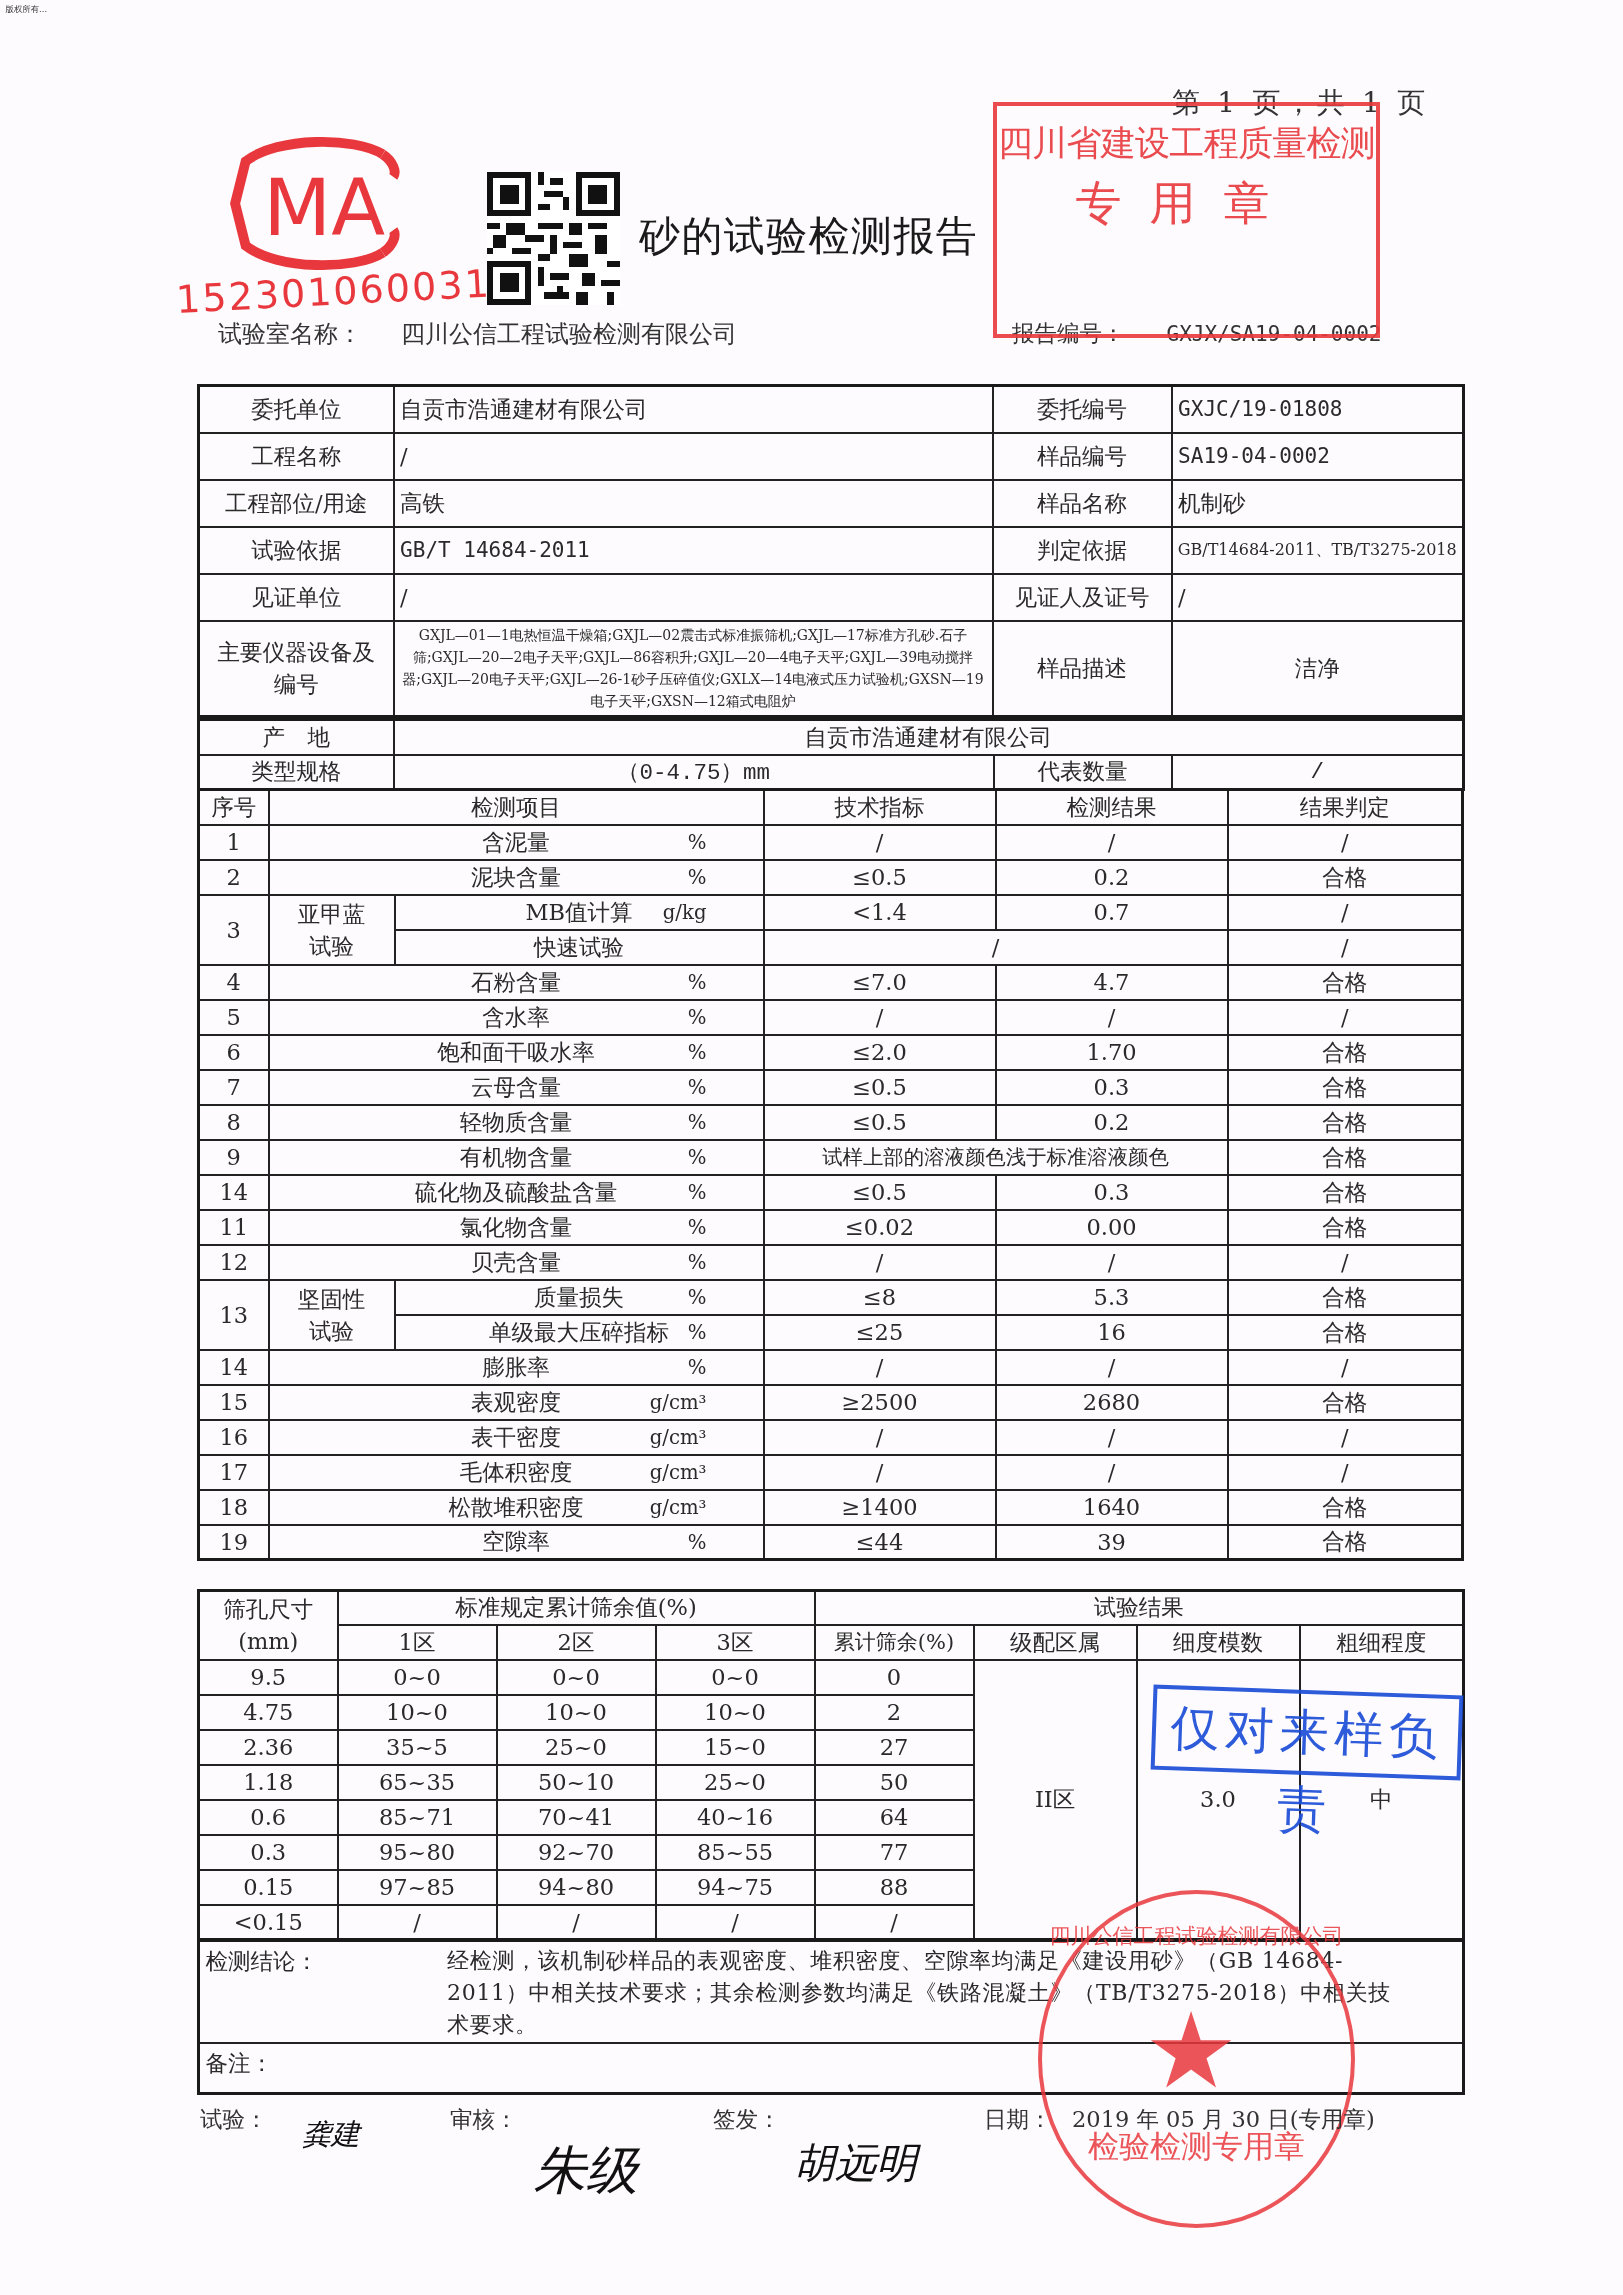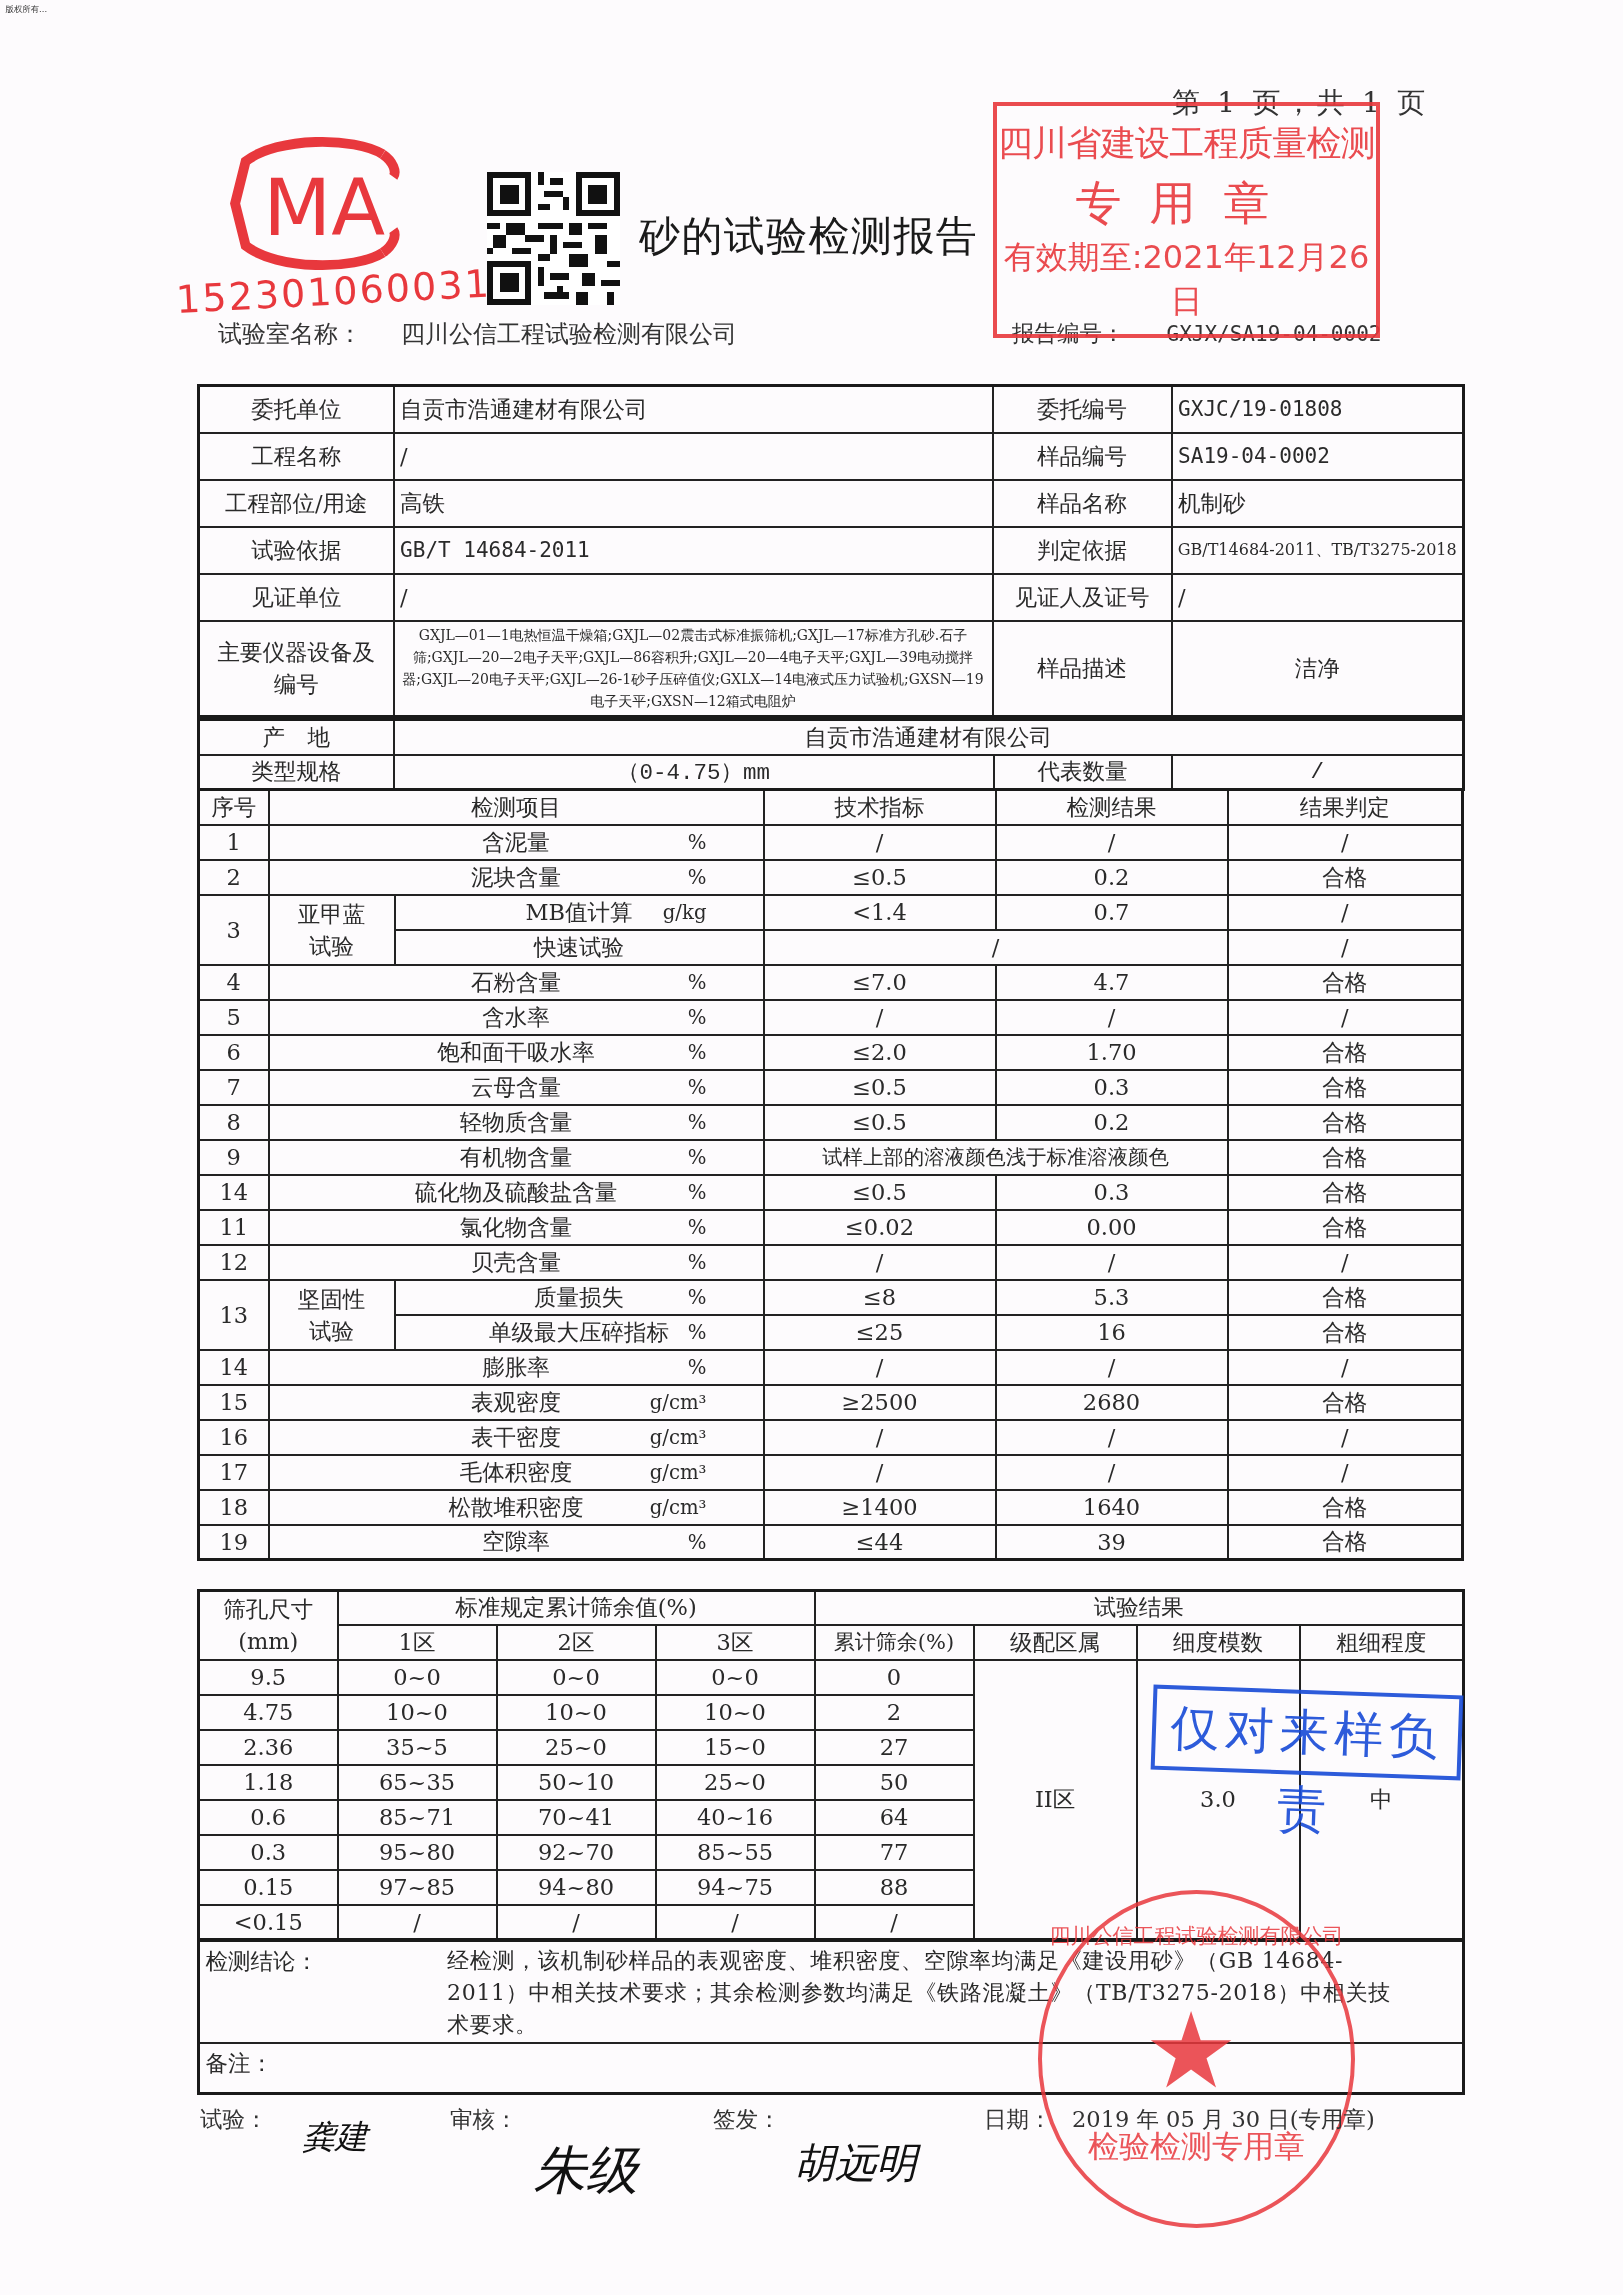--- a/index.html
+++ b/index.html
@@ -447,32 +447,31 @@
   </tr>
   <tr style="height:51px">
     <td style="text-align:left;padding-left:5.6px;vertical-align:top;padding-top:4.2px"><span>备注：</span><span></span></td>
   </tr>
 </tbody>
   </table>
 
 <div class="abs seal-rect">
   <div class="l1">四川省建设工程质量检测</div>
   <div class="l2">专用章</div>
-  <div class="l4">有效期至:2021年12月26日</div>
 </div>
 
 <div class="abs blue-stamp">仅对来样负责</div>
 
 <div class="abs round-seal">
   <div class="arc" style="font-size:21px;top:28px">四川公信工程试验检测有限公司</div>
   <div class="star">★</div>
   <div class="bottom">检验检测专用章</div>
 </div>
 
 <div class="abs sig-row" style="left:200px">试验：</div>
-<div class="abs sig" style="left:302px;top:2115px;font-size:33px">龚建</div>
+<div class="abs sig" style="left:302px;top:2115px;font-size:29px">龚建</div>
 <div class="abs sig-row" style="left:450px">审核：</div>
 <div class="abs sig" style="left:534px;top:2136px;font-size:52px">朱级</div>
 <div class="abs sig-row" style="left:713px">签发：</div>
 <div class="abs sig" style="left:794px;top:2136px;font-size:41px">胡远明</div>
 <div class="abs sig-row" style="left:984px">日期：</div>
 <div class="abs sig-row" style="left:1072px">2019 年 05 月 30 日(专用章)</div>
 
 
 </body></html>

